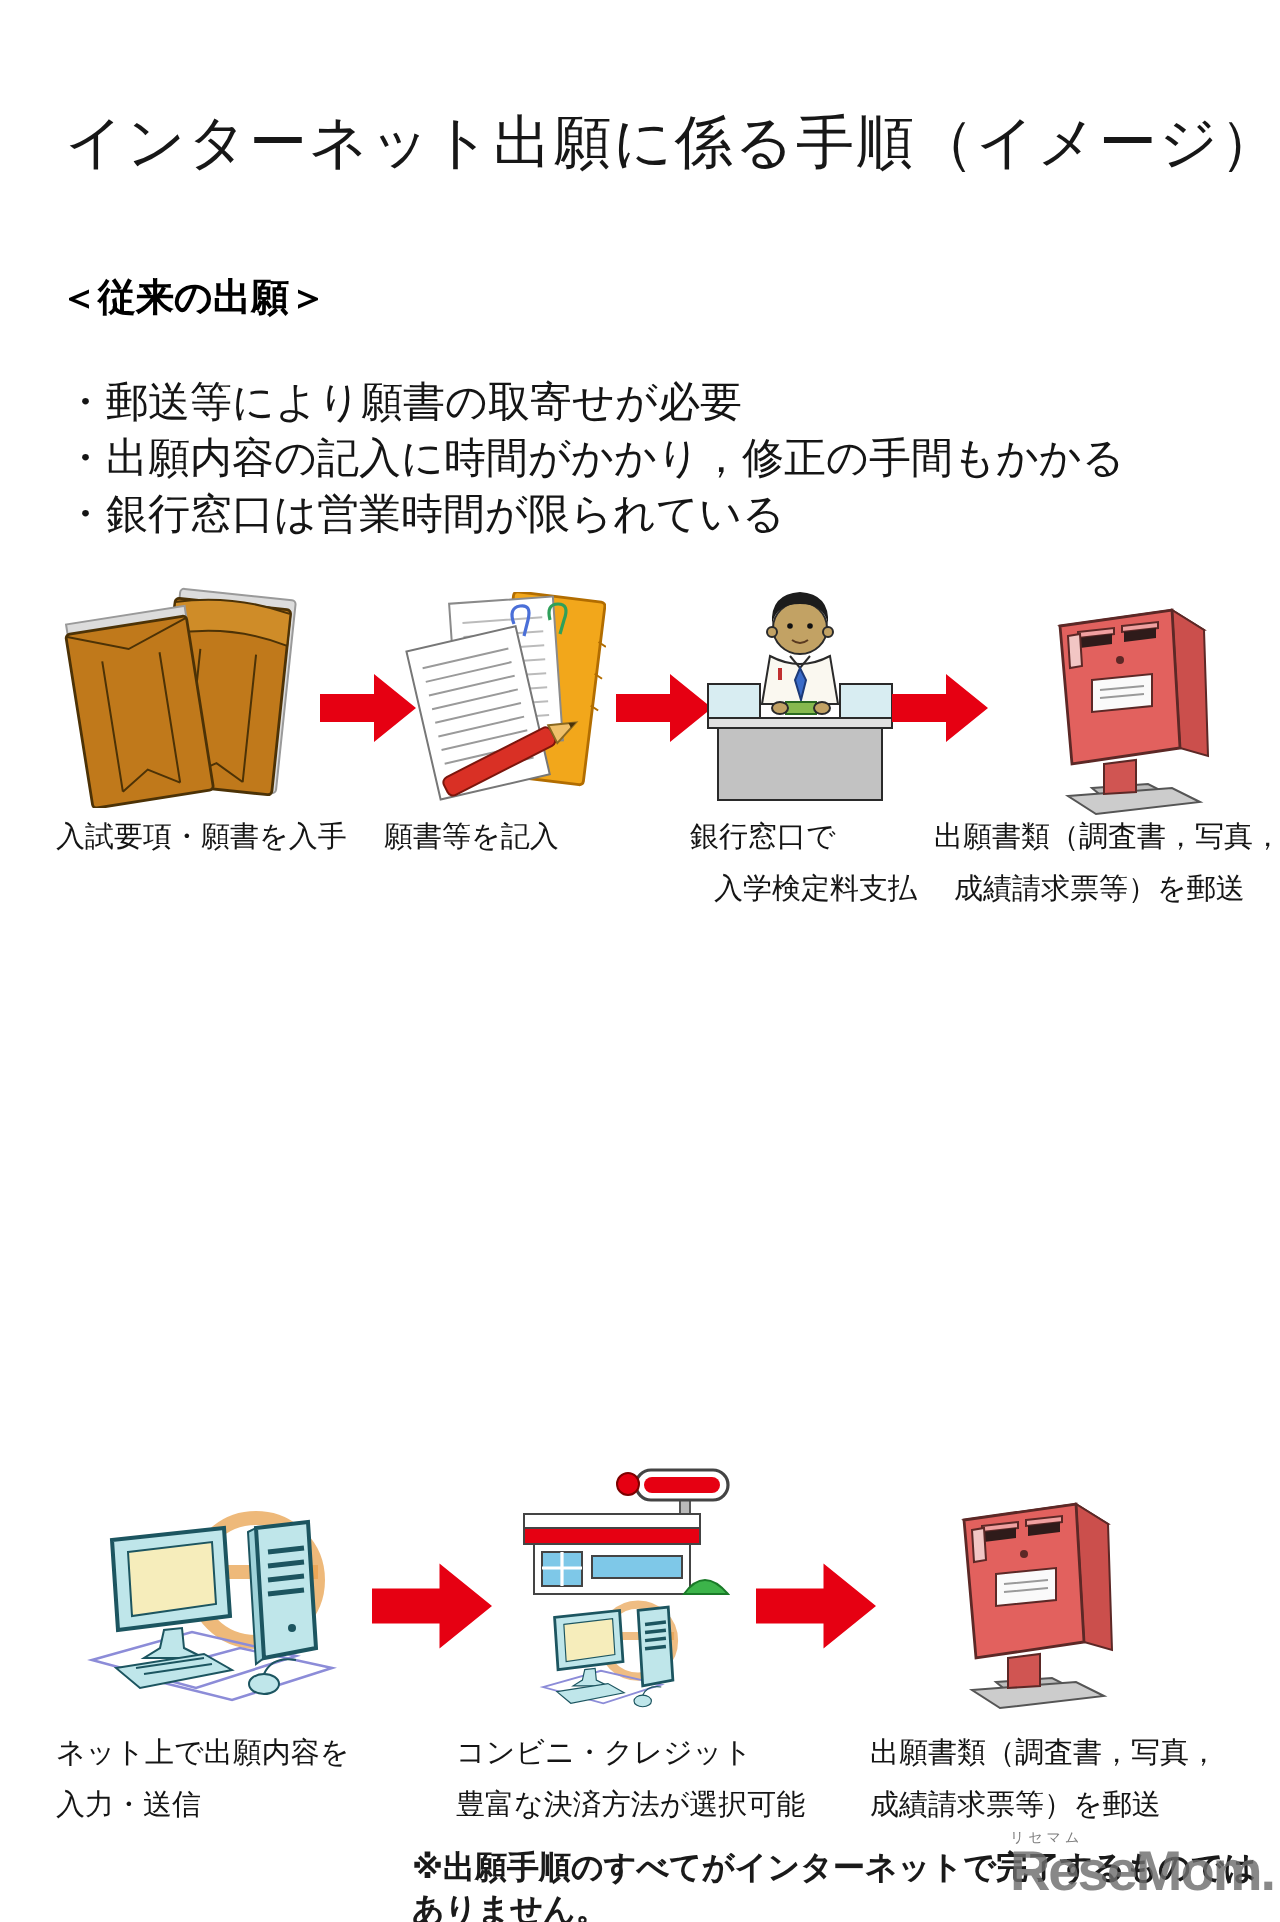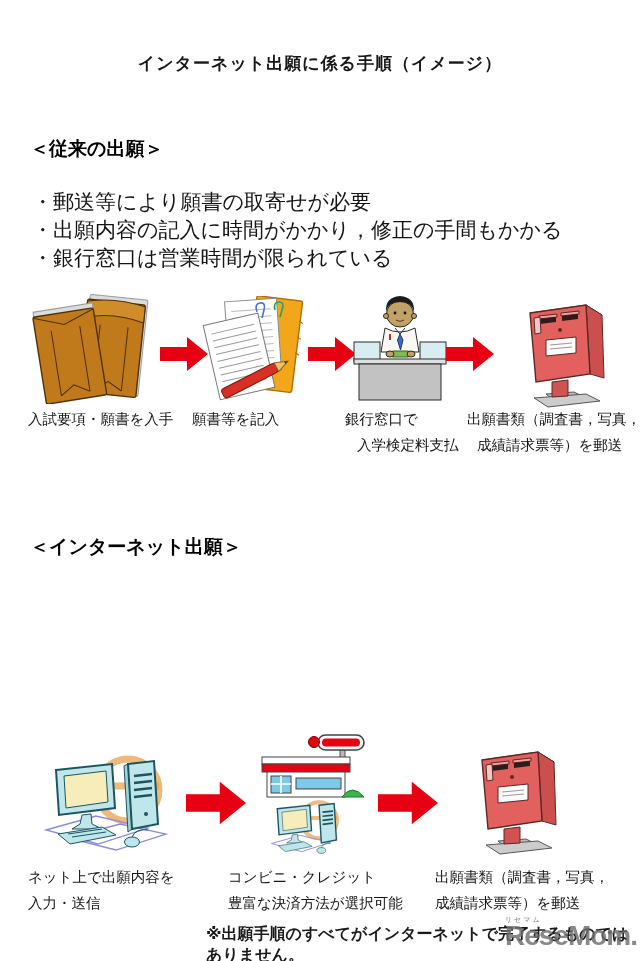--- a/index.html
+++ b/index.html
@@ -1,22 +1,22 @@
 <!DOCTYPE html>
 <html><head>
 <meta charset="utf-8">
 <style>
   html,body{margin:0;padding:0;background:#fff;}
   .page{
     position:relative;width:640px;height:961px;background:#ffffff;
     font-family:"Liberation Sans","DejaVu Sans",sans-serif;color:#111;
     overflow:hidden;
   }
-  .title{position:absolute;top:52px;left:0;width:100%;text-align:center;
-    font-size:17px;letter-spacing:1px;color:#171717;font-weight:bold;}
+  .title{position:absolute;top:52px;left:0;width:100%;text-align:right;
+    font-size:29px;letter-spacing:1px;color:#171717;}
   .sec-h{position:absolute;left:30px;font-size:19px;font-weight:700;color:#000;}
   .sec-h.trad{top:136px;}
   .sec-h.net{top:534px;}
   .bullets{position:absolute;left:32px;font-size:21px;line-height:28px;color:#151515;}
   .bullets.trad{top:188px;}
   .bullets.net{top:586px;}
   .bullet.cont{padding-left:14px;}
   .step-icon{position:absolute;}
   .step-icon svg{display:block;width:100%;height:100%;}
   .arrow{position:absolute;}
@@ -154,21 +154,20 @@
   </div>
   <div class="lbl" style="left:345px;top:406px;">
     <div class="l1">銀行窓口で</div>
     <div class="l2 ind12">入学検定料支払</div>
   </div>
   <div class="lbl" style="left:467px;top:406px;">
     <div class="l1">出願書類（調査書，写真，</div>
     <div class="l2 ind10">成績請求票等）を郵送</div>
   </div>
 
-  <div class="sec-h net">＜インターネット出願＞</div>
 
 
   <div class="step-icon" style="left:40px;top:736px;width:132px;height:122px;">
     <svg viewBox="0 0 132 122">
       <circle cx="88" cy="54" r="31" fill="none" stroke="#e8a14e" stroke-width="7" opacity="0.75"></circle>
       <path d="M57 50 H119" stroke="#e8a14e" stroke-width="7" opacity="0.75" fill="none"></path>
       <polygon points="6,94 56,80 108,92 58,108" fill="none" stroke="#8c8cd8" stroke-width="1.3"></polygon>
       <polygon points="28,102 80,88 126,98 76,114" fill="none" stroke="#8c8cd8" stroke-width="1.3"></polygon>
       <polygon points="84,30 88,28 92,93 88,96" fill="#9fd3da" stroke="#1c5560"></polygon>
       <polygon points="88,28 114,25 118,88 92,93" fill="#bfe6ea" stroke="#1c5560" stroke-width="2"></polygon>

